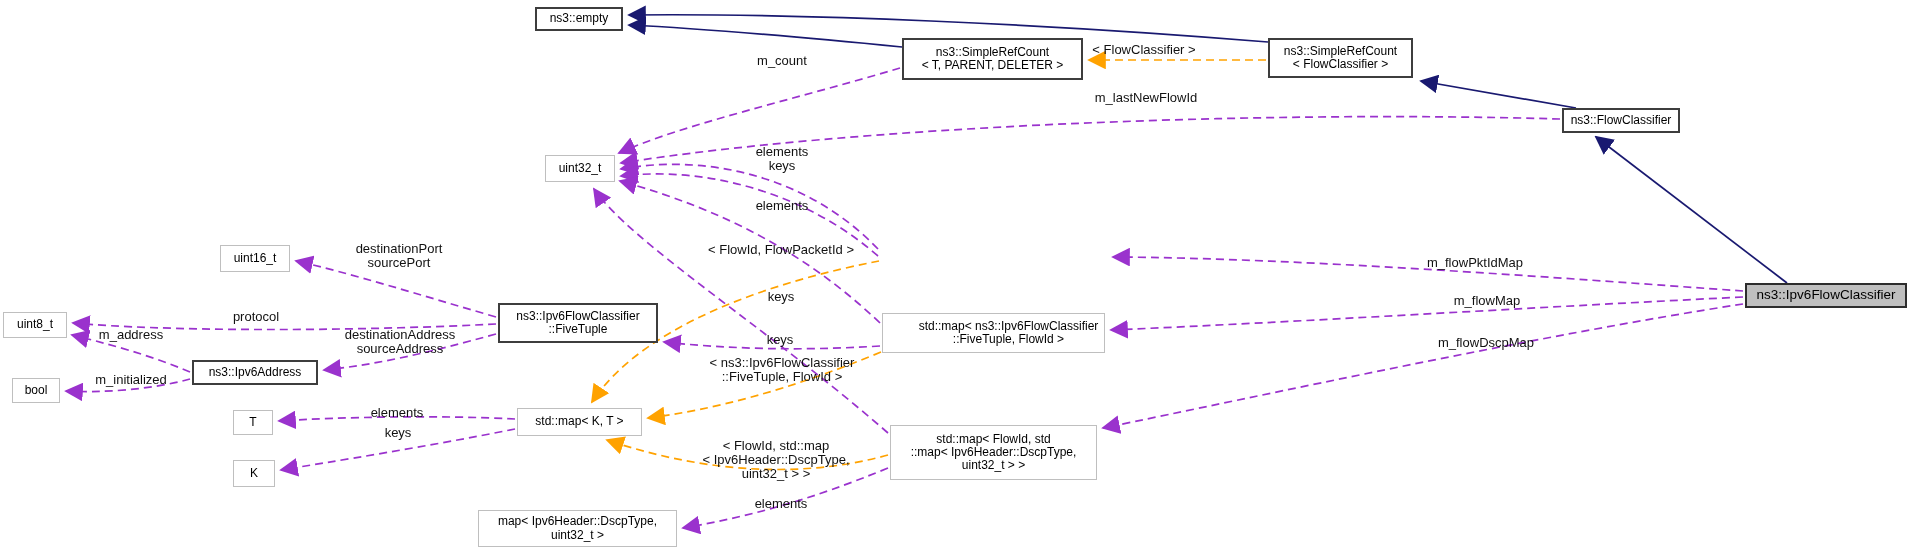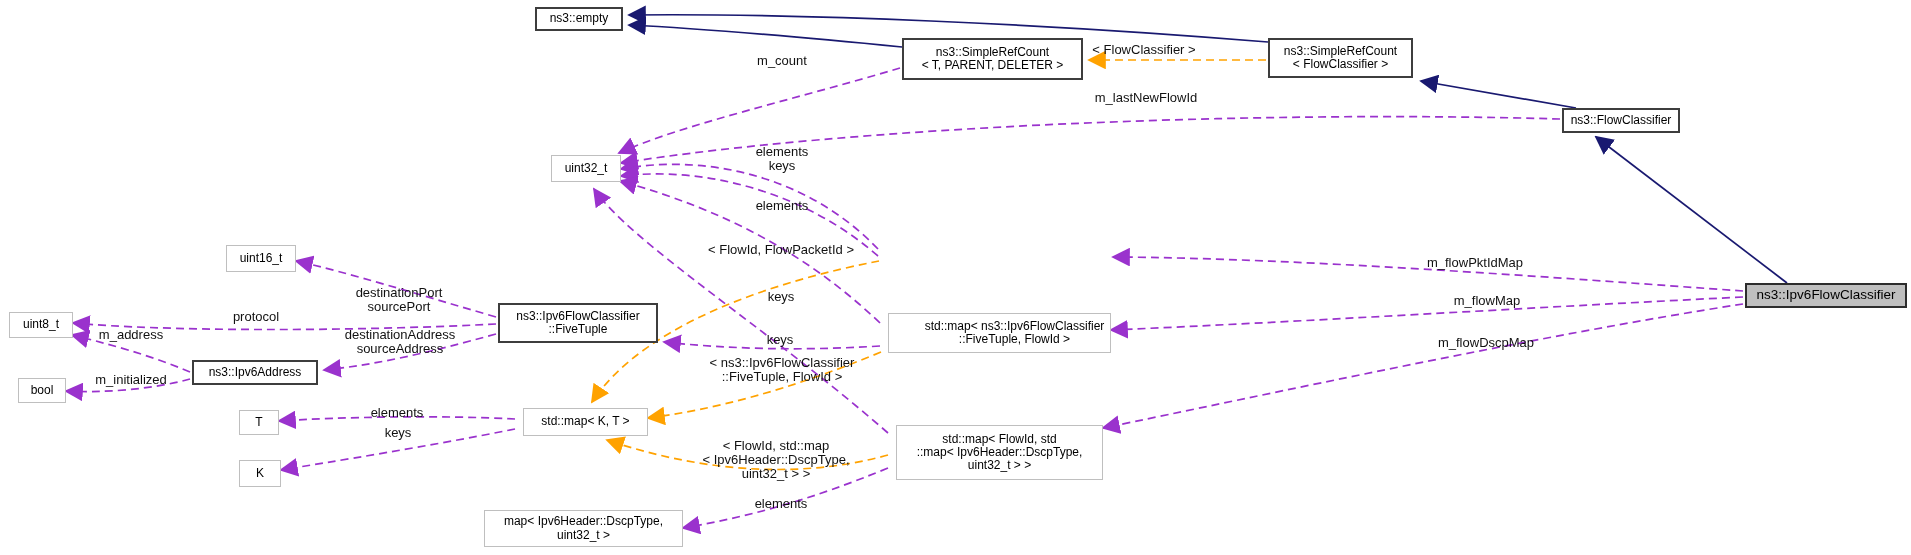--- a/index.html
+++ b/index.html
@@ -7,21 +7,21 @@
     position:relative;width:1911px;height:555px;background:#ffffff;overflow:hidden;
     font-family:"Liberation Sans", sans-serif;
   }
   .edges{position:absolute;left:0;top:0;width:1911px;height:555px;}
   .node{
     position:absolute;display:flex;align-items:center;justify-content:center;
     text-align:center;font-size:12px;line-height:1.1;color:#000;background:#ffffff;
     white-space:pre-line;box-sizing:border-box;padding:1px 4px;
   }
   .node.strong{border:2px solid #3d3d3d;}
-  .node.plain{border:1px solid #bfbfbf;margin-left:6px;}
+  .node.plain{border:1px solid #bfbfbf;}
   .node.current{border:2px solid #2d2d2d;background:#bfbfbf;font-size:13.5px;}
   .elabel{
     position:absolute;font-size:13px;line-height:1.08;color:#111;text-align:center;
     white-space:pre-line;pointer-events:none;
   }
   .e-inherit{fill:none;stroke:#191970;stroke-width:1.7;}
   .e-member{fill:none;stroke:#9a32cd;stroke-width:1.7;stroke-dasharray:8 5;}
   .e-template{fill:none;stroke:#ffa200;stroke-width:1.7;stroke-dasharray:8 5;}
 </style>
 </head>
@@ -105,21 +105,21 @@
   <div class="elabel" style="left:742px;top:199px;width:80px;">elements</div>
   <div class="elabel" style="left:701px;top:243px;width:160px;">&lt; FlowId, FlowPacketId &gt;</div>
   <div class="elabel" style="left:741px;top:290px;width:80px;">keys</div>
   <div class="elabel" style="left:740px;top:333px;width:80px;">keys</div>
   <div class="elabel" style="left:702px;top:356px;width:160px;">&lt; ns3::Ipv6FlowClassifier
 ::FiveTuple, FlowId &gt;</div>
   <div class="elabel" style="left:696px;top:439px;width:160px;">&lt; FlowId, std::map
 &lt; Ipv6Header::DscpType,
 uint32_t &gt; &gt;</div>
   <div class="elabel" style="left:741px;top:497px;width:80px;">elements</div>
-  <div class="elabel" style="left:349px;top:242px;width:100px;margin-top:44px;">destinationPort
+  <div class="elabel" style="left:349px;top:242px;width:100px;">destinationPort
 sourcePort</div>
   <div class="elabel" style="left:216px;top:310px;width:80px;">protocol</div>
   <div class="elabel" style="left:91px;top:328px;width:80px;text-align:center;">m_address</div>
   <div class="elabel" style="left:340px;top:328px;width:120px;">destinationAddress
 sourceAddress</div>
   <div class="elabel" style="left:91px;top:373px;width:80px;">m_initialized</div>
   <div class="elabel" style="left:357px;top:406px;width:80px;">elements</div>
   <div class="elabel" style="left:358px;top:426px;width:80px;">keys</div>
   <div class="elabel" style="left:1415px;top:256px;width:120px;">m_flowPktIdMap</div>
   <div class="elabel" style="left:1427px;top:294px;width:120px;">m_flowMap</div>

